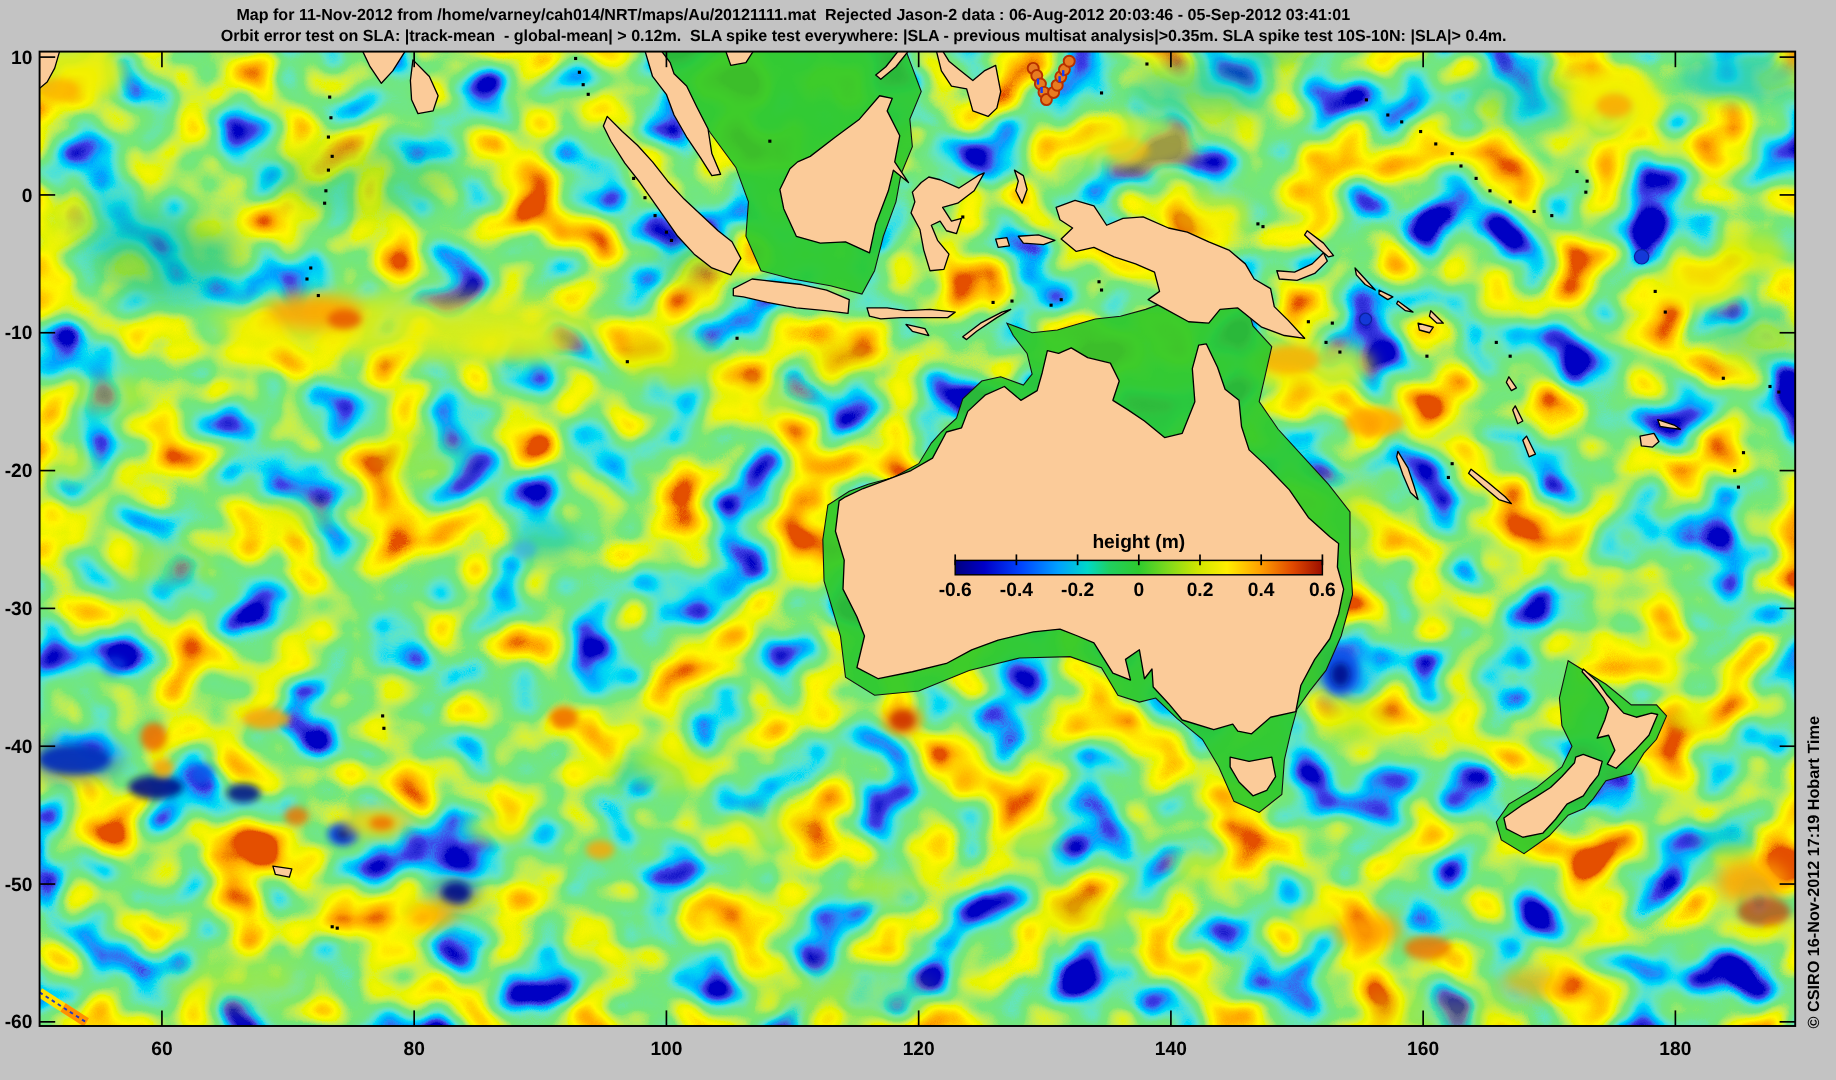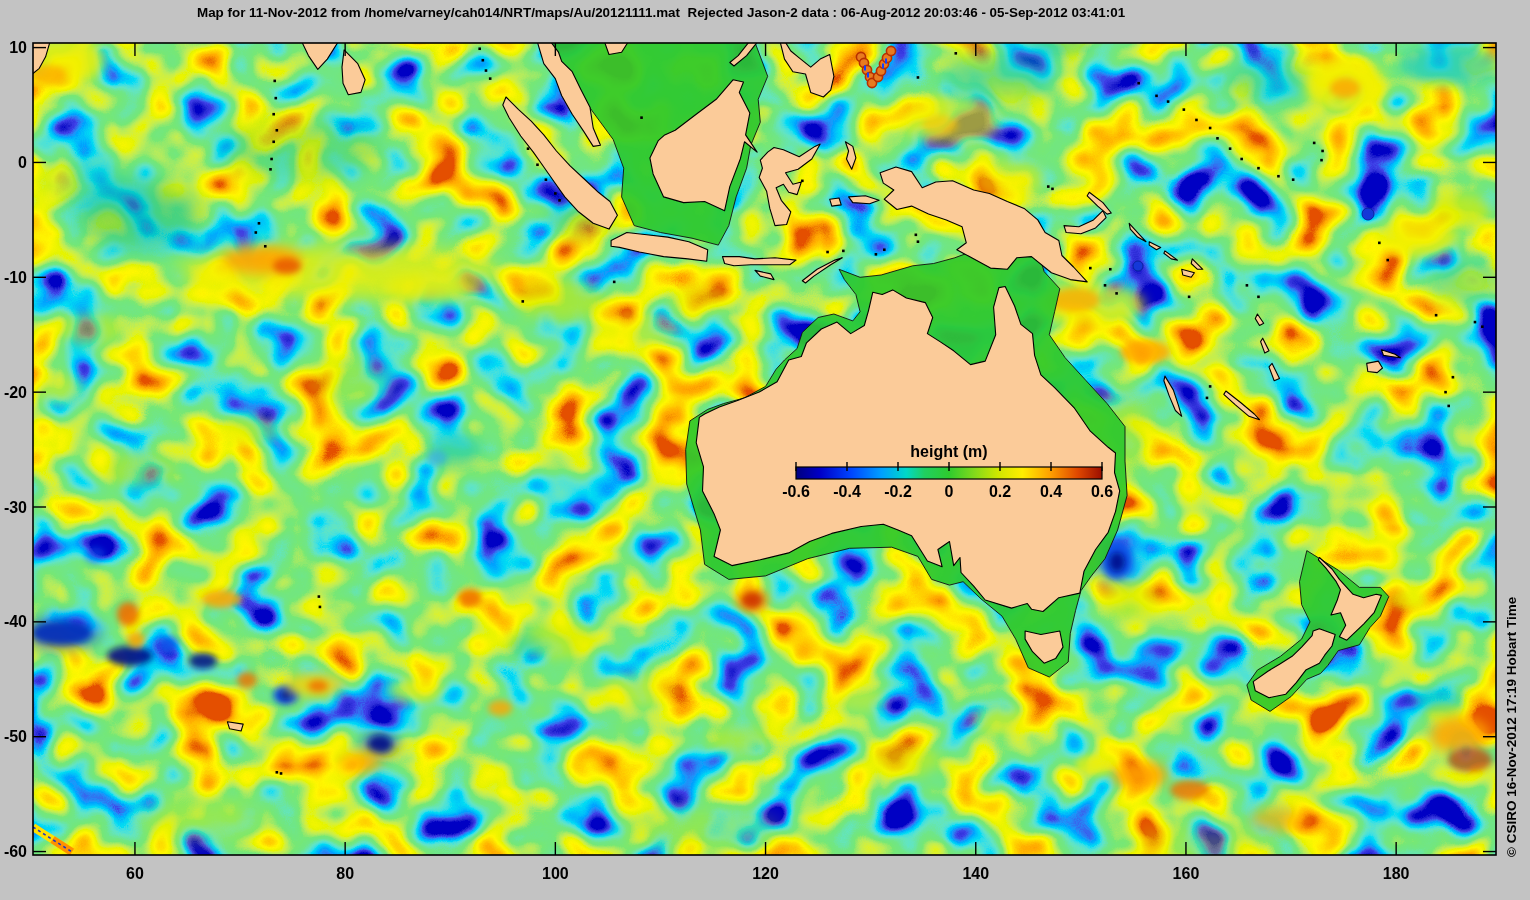--- a/index.html
+++ b/index.html
@@ -10,20 +10,21 @@
   #title1{top:5px;left:197px;}
   #title2{top:22px;left:184px;}
   svg{position:absolute;top:0;left:0;}
   text{font-family:"Liberation Sans","DejaVu Sans",sans-serif;}
 </style>
 </head>
 <body>
 
 <div class="fig">
   <div id="title1" class="title-line">Map for 11-Nov-2012 from /home/varney/cah014/NRT/maps/Au/20121111.mat  Rejected Jason-2 data : 06-Aug-2012 20:03:46 - 05-Sep-2012 03:41:01</div>
+  <div id="title2" class="title-line">Orbit error test on SLA: |track-mean  - global-mean| &gt; 0.12m.  SLA spike test everywhere: |SLA - previous multisat analysis|&gt;0.35m. SLA spike test 10S-10N: |SLA|&gt; 0.4m.</div>
 
   <svg id="map-svg" width="1530" height="900" viewBox="0 0 1530 900">
     <defs>
       <clipPath id="plotclip">
           <rect id="cliprect" x="33" y="43" width="1463" height="812"></rect>
         </clipPath>
       <filter id="slaNoise" x="0%" y="0%" width="100%" height="100%">
         <feTurbulence type="fractalNoise" baseFrequency="0.017 0.019" numOctaves="2" seed="7" result="t"></feTurbulence>
         <feColorMatrix in="t" type="matrix" values="1 0 0 0 0  1 0 0 0 0  1 0 0 0 0  0 0 0 0 1" result="g"></feColorMatrix>
         <feComponentTransfer in="g" result="gc">

